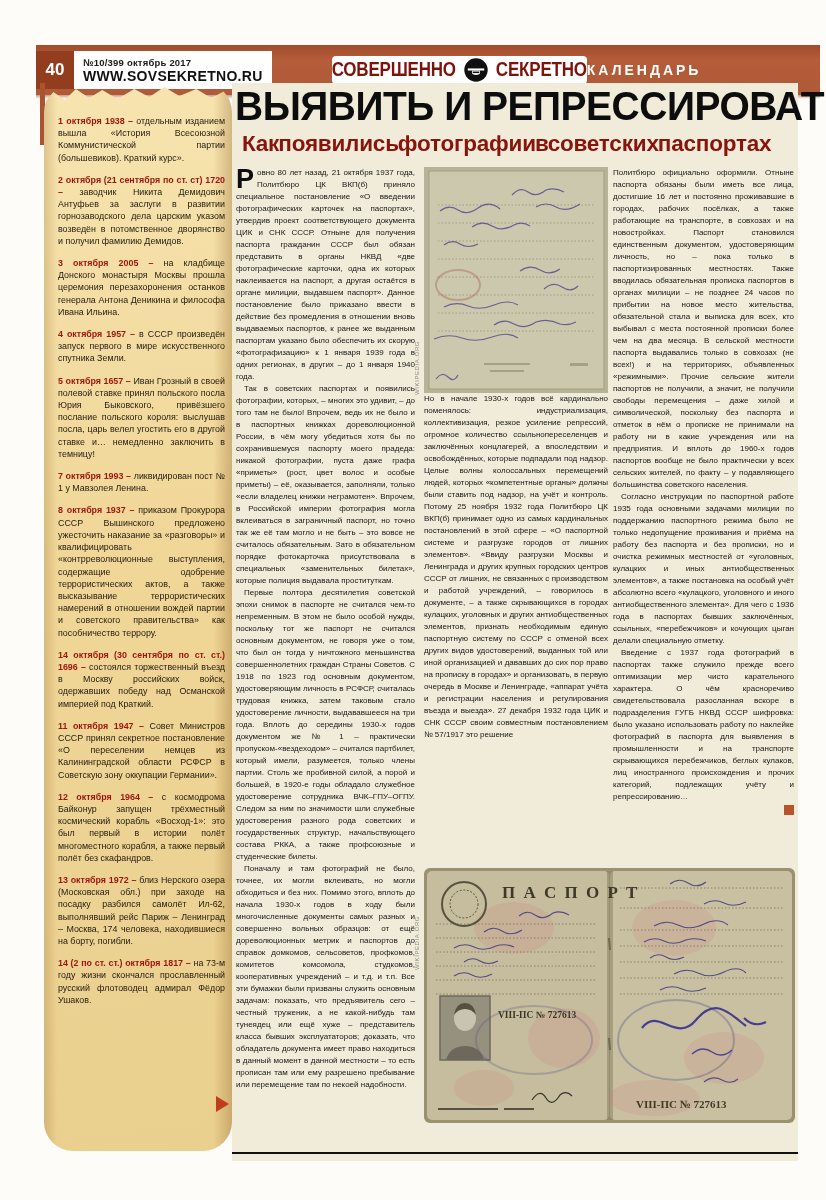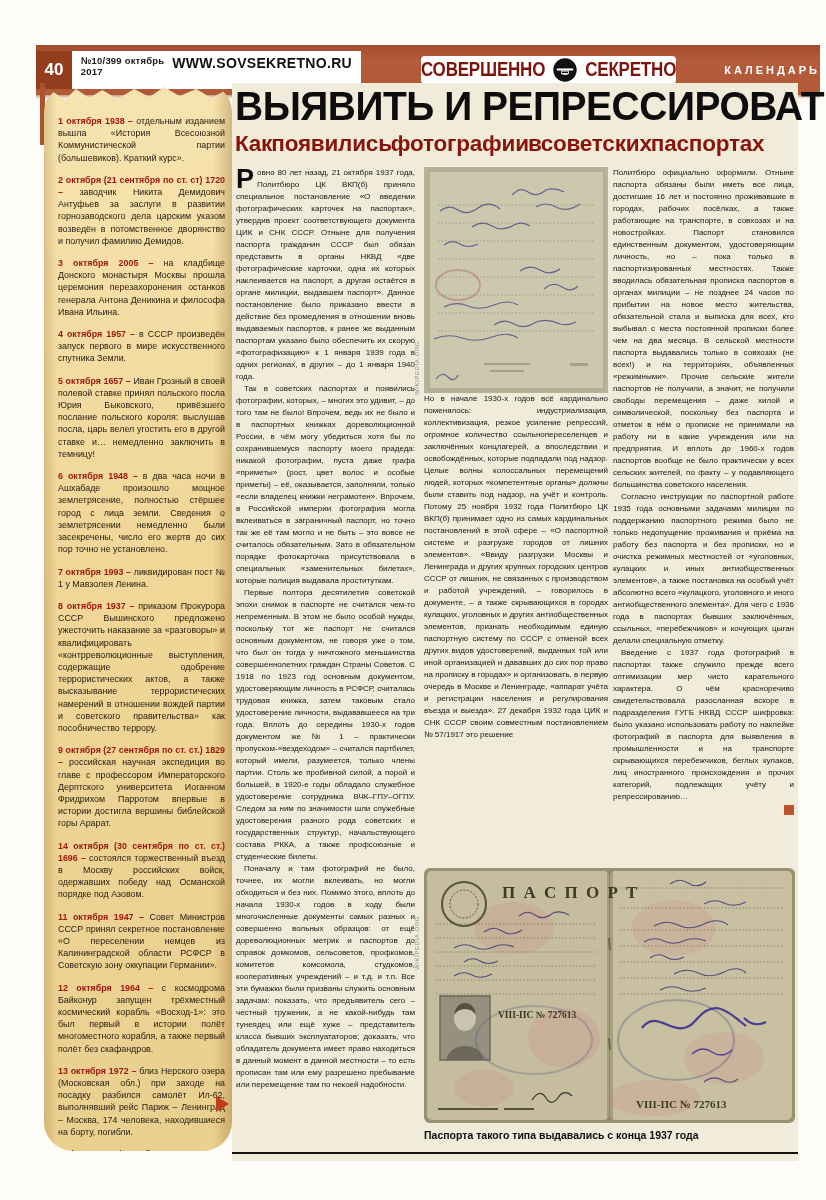--- a/index.html
+++ b/index.html
@@ -6,27 +6,27 @@
   body { background:#ffffff; font-family:"Liberation Sans", sans-serif; }
   .page { position:relative; width:826px; height:1200px; background:#fdfcf8; overflow:hidden; }
 
   
   .hdr { position:absolute; left:36px; top:45px; width:784px; height:50px;
          background:linear-gradient(#a04c2c,#b55c3a 30%,#b05a38); display:flex; align-items:center; }
   .hdr::after{ content:""; position:absolute; left:0; bottom:-4px; width:100%; height:4px;
          background:linear-gradient(#8d3a1e,transparent); opacity:.5; }
   .pageno { width:38px; height:38px; background:#933d1f; color:#fff; font-weight:700; font-size:17px;
             display:flex; align-items:center; justify-content:center; }
-  .issuebox { background:#fff; height:38px; padding:4px 9px 3px; display:flex; flex-direction:row; justify-content:center; }
+  .issuebox { background:#fff; height:38px; padding:4px 9px 3px; display:flex; flex-direction:column; justify-content:center; }
   .issue-line1 { font-size:9.5px; font-weight:700; color:#1a1a1a; letter-spacing:.2px; }
   .issue-line2 { font-size:14px; font-weight:700; color:#111; letter-spacing:.3px; }
   .brandbox { background:#fff; border-radius:4px; height:28px; margin-left:60px; padding:0 0;
               display:flex; align-items:center; gap:7px; }
   .brandword { font-size:17px; font-weight:700; color:#7e130c; letter-spacing:-0.2px; transform:scaleY(1.15); }
-  .section-label { color:#fff; font-weight:700; font-size:11px; letter-spacing:3px; margin-left:48px; }
+  .section-label { color:#fff; font-weight:700; font-size:14px; letter-spacing:3px; }
 
   
   .sidebar { position:absolute; left:44px; top:83px; width:188px; height:1068px;
     background:
       linear-gradient(to right, rgba(120,70,10,.18), rgba(120,70,10,0) 7%, rgba(120,70,10,0) 90%, rgba(120,70,10,.25)),
       linear-gradient(173deg,#f6e3ae,#f0d697 40%,#ecd röt 0),
       linear-gradient(#f4dfa6,#eed193);
     clip-path: polygon(0 20px,5% 9px,11% 17px,17% 6px,24% 15px,31% 7px,39% 16px,48% 6px,56% 14px,64% 4px,72% 13px,81% 6px,89% 15px,96% 8px,100% 17px,100% calc(100% - 8px),94% 100%,6% 100%,0 calc(100% - 10px));
     padding:32px 7px 10px 14px;
     border-radius:29px;
@@ -38,21 +38,21 @@
   .sb-arrow { position:absolute; left:216px; top:1096px; width:0; height:0;
               border-top:8px solid transparent; border-bottom:8px solid transparent; border-left:13px solid #c13c1c; }
 
   
   .content-bg { position:absolute; left:232px; top:83px; width:566px; height:1078px; background:#f0ecd9; }
 
   
   .headline { position:absolute; left:235px; top:86px; width:585px; font-weight:700; font-size:41px;
               line-height:1; color:#0d0d0d; transform:scaleX(.95); transform-origin:left top;
               letter-spacing:-0.5px; white-space:nowrap; }
-  .subhead  { position:absolute; left:235px; top:131px; width:575px; font-weight:700; font-size:22.5px;
+  .subhead  { position:absolute; left:242px; top:131px; width:575px; font-weight:700; font-size:22.5px;
               color:#8a130b; word-spacing:-0.31em; letter-spacing:-0.2px; white-space:nowrap; }
 
   
   .col { position:absolute; top:167px; font-size:8px; line-height:12px; color:#161616;
          text-align:justify; overflow:hidden; }
   .col1 { left:236px; width:179px; height:972px; }
   .col2 { left:424px; width:184px; height:700px; }
   .col3 { left:613px; width:181px; height:700px; }
   .para { margin:0; }
   .para + .para { text-indent:8px; }
@@ -102,25 +102,23 @@
 
   <div class="page-curl"></div>
   <div class="sidebar" style="background:
          linear-gradient(to right, rgba(120,70,10,.20), rgba(120,70,10,0) 7%, rgba(120,70,10,0) 90%, rgba(120,70,10,.28)),
          linear-gradient(173deg,#f7e4b0,#f0d697 45%,#ead08f);">
     <p class="sb-item"><span class="sb-date">1 октября 1938 –</span> <span>отдельным изданием вышла «История Всесоюзной Коммунистической партии (большевиков). Краткий курс».</span></p>
     <p class="sb-item"><span class="sb-date">2 октября (21 сентября по ст. ст) 1720 –</span> <span>заводчик Никита Демидович Антуфьев за заслуги в развитии горнозаводского дела царским указом возведён в потомственное дворянство и получил фамилию Демидов.</span></p>
     <p class="sb-item"><span class="sb-date">3 октября 2005 –</span> <span>на кладбище Донского монастыря Москвы прошла церемония перезахоронения останков генерала Антона Деникина и философа Ивана Ильина.</span></p>
     <p class="sb-item"><span class="sb-date">4 октября 1957 –</span> <span>в СССР произведён запуск первого в мире искусственного спутника Земли.</span></p>
     <p class="sb-item"><span class="sb-date">5 октября 1657 –</span> <span>Иван Грозный в своей полевой ставке принял польского посла Юрия Быковского, привёзшего послание польского короля: выслушав посла, царь велел угостить его в другой ставке и… немедленно заключить в темницу!</span></p>
-    <p class="sb-item"><span class="sb-date">6 октября 1948 –</span> <span>в два часа ночи в Ашхабаде произошло мощное землетрясение, полностью стёршее город с лица земли. Сведения о землетрясении немедленно были засекречены, число его жертв до сих пор точно не установлено.</span></p>
     <p class="sb-item"><span class="sb-date">7 октября 1993 –</span> <span>ликвидирован пост № 1 у Мавзолея Ленина.</span></p>
     <p class="sb-item"><span class="sb-date">8 октября 1937 –</span> <span>приказом Прокурора СССР Вышинского предложено ужесточить наказание за «разговоры» и квалифицировать «контрреволюционные выступления, содержащие одобрение террористических актов, а также высказывание террористических намерений в отношении вождей партии и советского правительства» как пособничество террору.</span></p>
-    <p class="sb-item"><span class="sb-date">9 октября (27 сентября по ст. ст.) 1829 –</span> <span>российская научная экспедиция во главе с профессором Императорского Дерптского университета Иоганном Фридрихом Парротом впервые в истории достигла вершины библейской горы Арарат.</span></p>
-    <p class="sb-item"><span class="sb-date">14 октября (30 сентября по ст. ст.) 1696 –</span> <span>состоялся торжественный въезд в Москву российских войск, одержавших победу над Османской порядке под Азовом.</span></p>
+    <p class="sb-item"><span class="sb-date">14 октября (30 сентября по ст. ст.) 1696 –</span> <span>состоялся торжественный въезд в Москву российских войск, одержавших победу над Османской империей под Краткий.</span></p>
     <p class="sb-item"><span class="sb-date">11 октября 1947 –</span> <span>Совет Министров СССР принял секретное постановление «О переселении немцев из Калининградской области РСФСР в Советскую зону оккупации Германии».</span></p>
     <p class="sb-item"><span class="sb-date">12 октября 1964 –</span> <span>с космодрома Байконур запущен трёхместный космический корабль «Восход-1»: это был первый в истории полёт многоместного корабля, а также первый полёт без скафандров.</span></p>
     <p class="sb-item"><span class="sb-date">13 октября 1972 –</span> <span>близ Нерского озера (Московская обл.) при заходе на посадку разбился самолёт Ил-62, выполнявший рейс Париж – Ленинград – Москва, 174 человека, находившиеся на борту, погибли.</span></p>
     <p class="sb-item"><span class="sb-date">14 (2 по ст. ст.) октября 1817 –</span> <span>на 73-м году жизни скончался прославленный русский флотоводец адмирал Фёдор Ушаков.</span></p>
 
   </div>
   <div class="sb-arrow"></div>
 
   <div class="headline">ВЫЯВИТЬ И РЕПРЕССИРОВАТЬ</div>
   <div class="subhead">Как появились фотографии в советских паспортах</div>
@@ -234,19 +232,18 @@
       </g>
     <ellipse cx="252" cy="172" rx="58" ry="40" fill="none" stroke="rgba(80,80,130,0.35)" stroke-width="2"></ellipse>
     <path d="M218 160 C234 138 252 176 272 152 S306 146 322 158 M320 150 q10 10 22 4" stroke="#3a2f8f" stroke-width="2.2" fill="none" opacity="0.9"></path>
     <path d="M268 186 q10 -9 20 -2 t20 -2" stroke="#3a2f8f" stroke-width="1.4" fill="none" opacity="0.85"></path>
     <text x="212" y="240" font-size="11" font-weight="bold" fill="#3f3a28" font-family="Liberation Serif, serif">VIII-ПС  № 727613</text>
     <g stroke="#6e6850" stroke-width="2">
         <line x1="185" y1="70" x2="186" y2="82"></line>
         <line x1="185" y1="170" x2="186" y2="182"></line>
       </g>
   </svg>
-  <div class="cap2">Паспорта такого типа выдавались с конца 1937 года</div>
 
   <div class="credit credit1">WIKIPEDIA.ORG</div>
   <div class="credit credit2">WIKIPEDIA.ORG</div>
 
   <div class="bottom-rule"></div>
 </div>
 
 </body></html>

